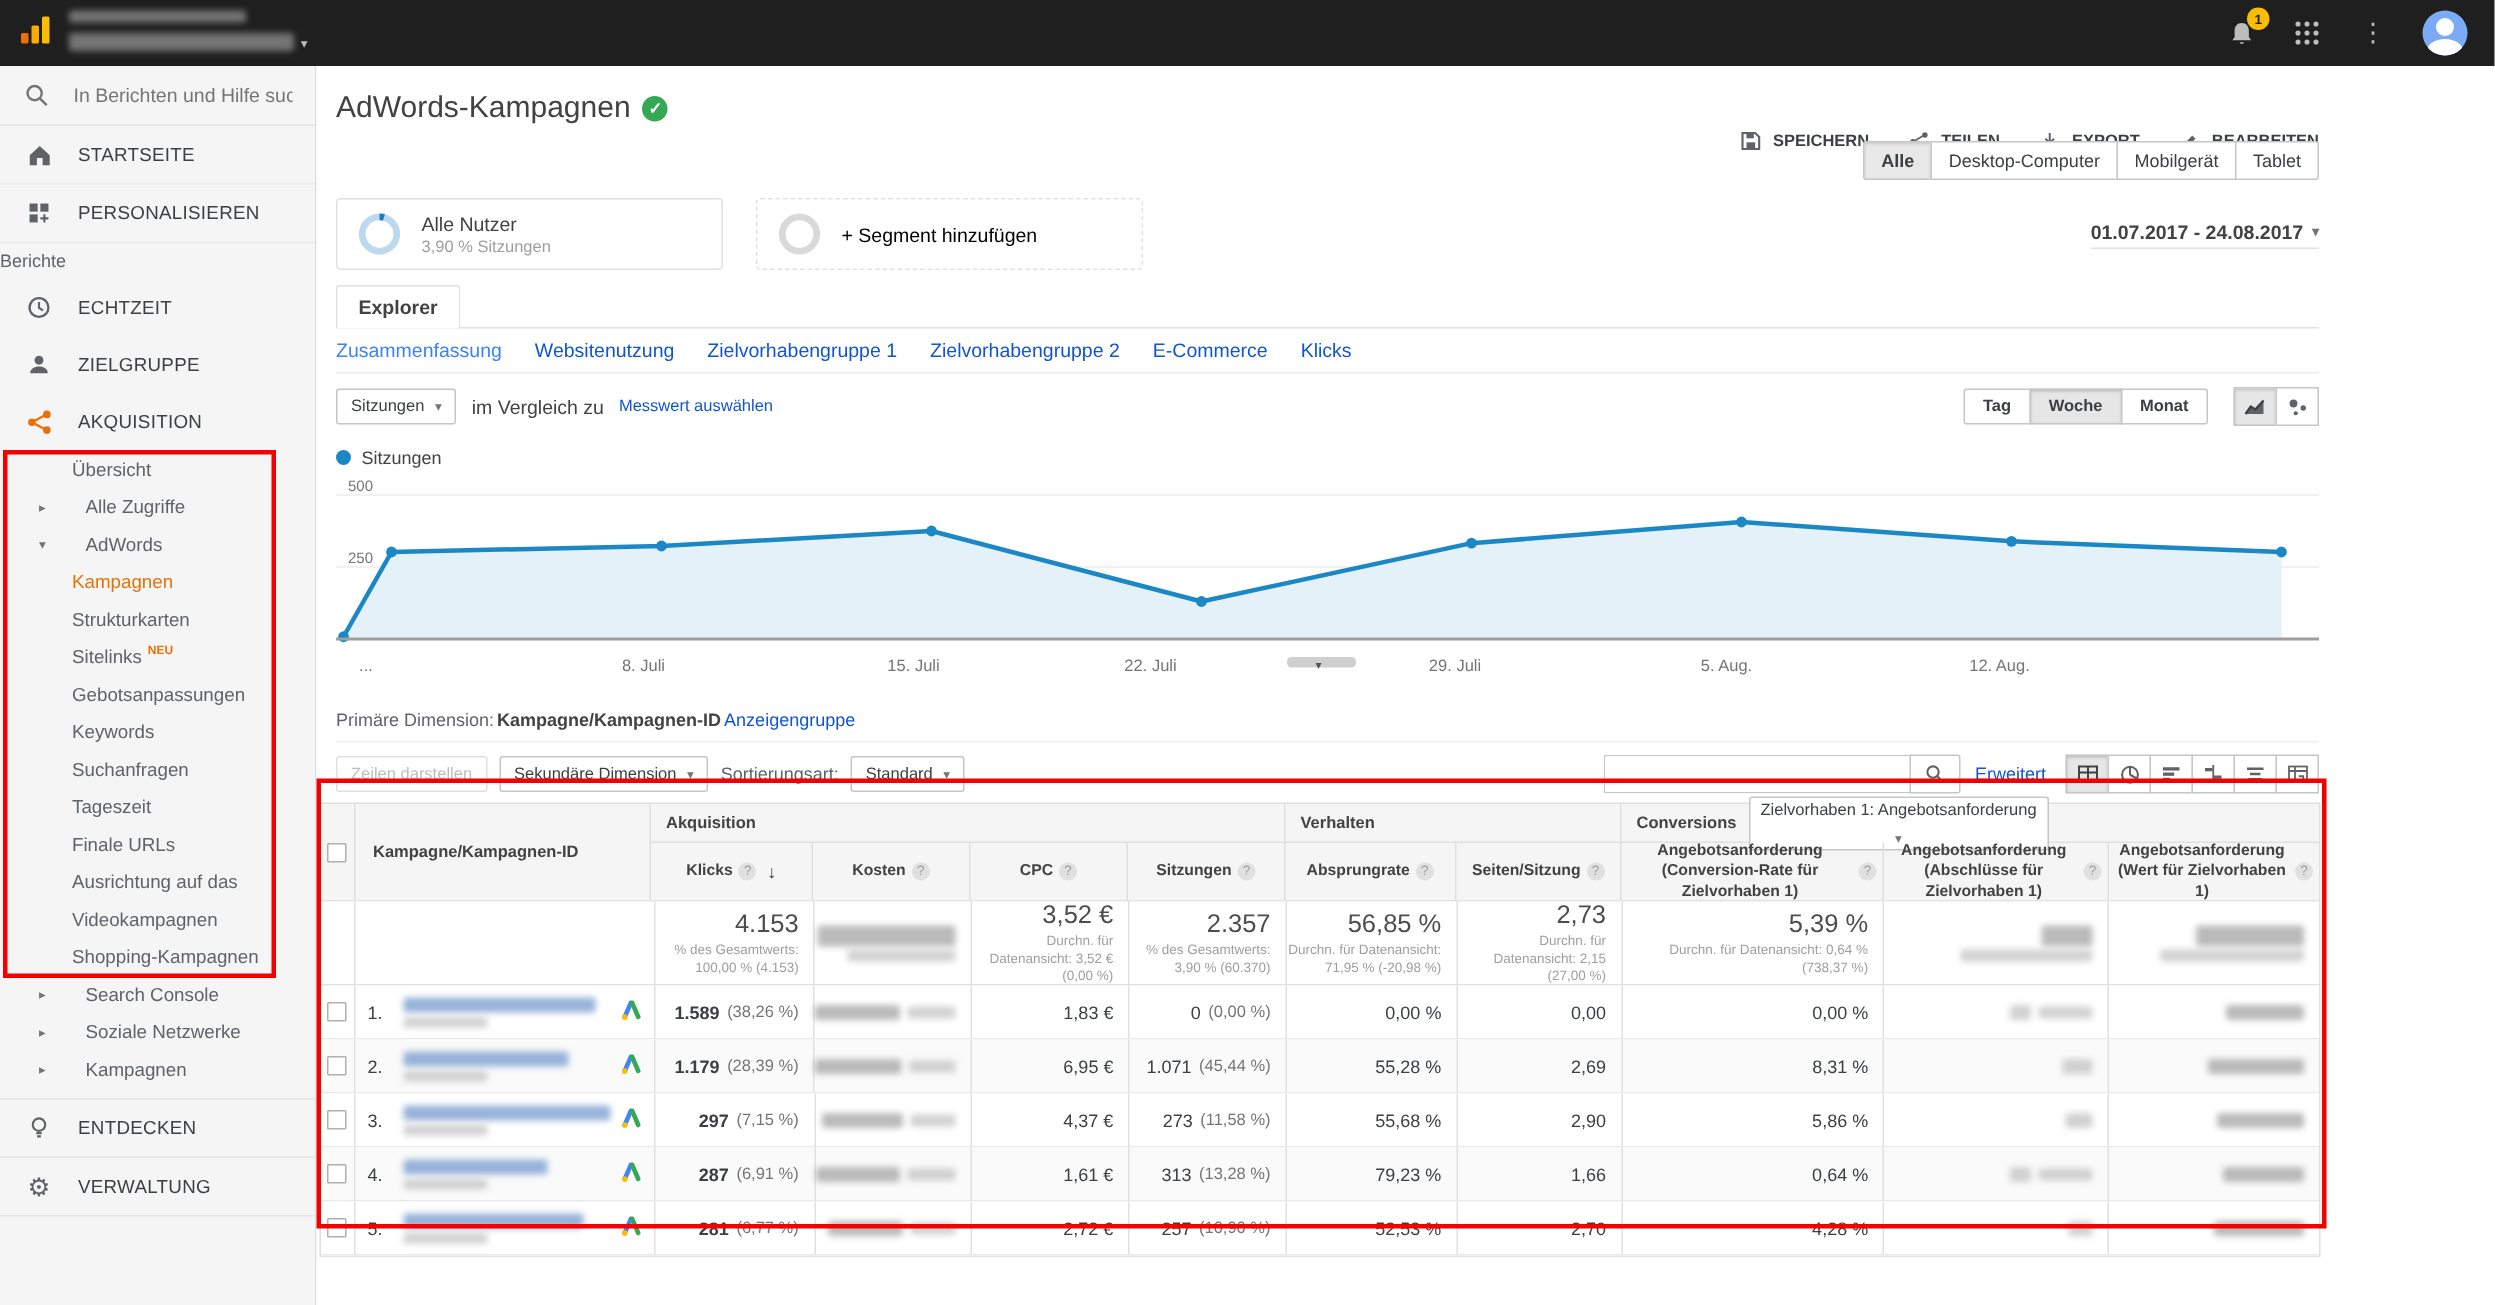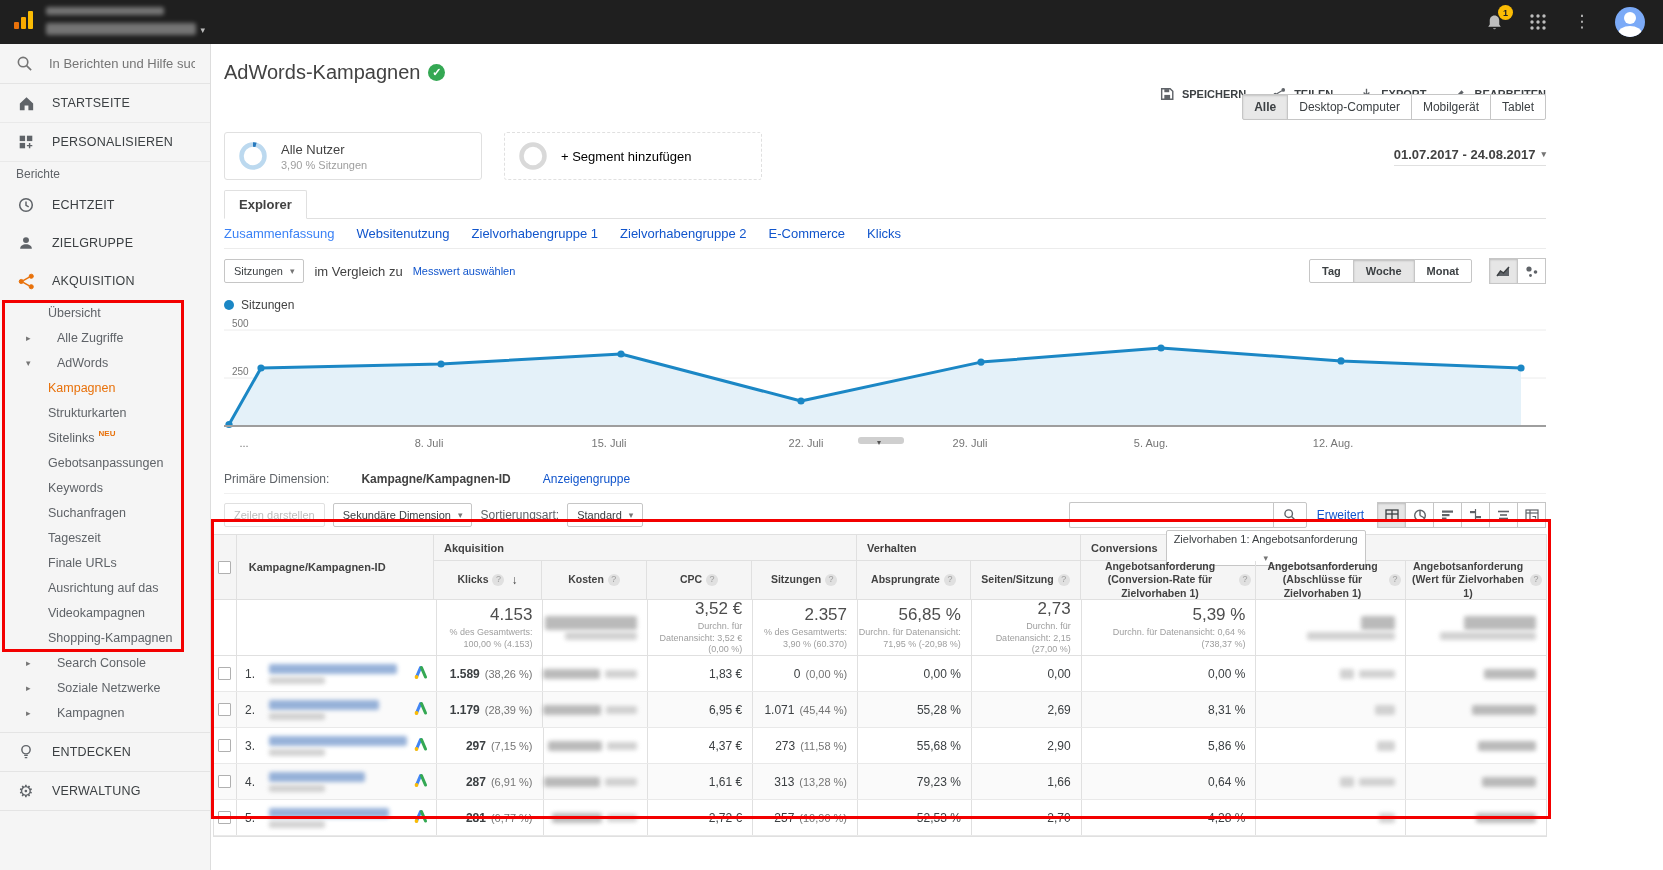--- a/index.html
+++ b/index.html
@@ -26,21 +26,21 @@
   
   .sidebar{position:absolute;left:0;top:44px;width:211px;bottom:0;background:#f5f5f5;
     border-right:1px solid #ddd;font-size:13px;}
   .sb-search{height:40px;display:flex;align-items:center;gap:14px;padding:0 0 0 16px;border-bottom:1px solid #e4e4e4;}
   .sb-search input{border:0;background:transparent;outline:none;font-size:13px;width:150px;
     font-family:"Liberation Sans",sans-serif;color:#5f6368;}
   .sb-item{height:38px;display:flex;align-items:center;gap:16px;padding-left:16px;
     color:#3c4043;font-weight:500;letter-spacing:.2px;cursor:pointer;}
   .sb-item .ic{width:20px;display:flex;justify-content:center;}
   .sb-label{font-size:12.5px;}
-  .sb-sect{height:24px;display:flex;align-items:center;padding-left:16px;color:#5f6368;font-size:12px;}
+  .sb-sect{height:24px;display:flex;align-items:center;color:#5f6368;font-size:12px;}
   .sb-sub{height:25px;display:flex;align-items:center;padding-left:48px;color:#5f6368;
     font-size:12.5px;cursor:pointer;position:relative;}
   .sb-sub.arrowed{padding-left:57px;}
   .sb-sub .tri{position:absolute;left:26px;font-size:9px;color:#757575;}
   .sb-sub.active{color:#e8710a;}
   .neu{color:#e8710a;font-size:8px;font-weight:bold;margin-left:4px;position:relative;top:-4px;}
   .sb-div{border-top:1px solid #e4e4e4;margin-top:7px;}
   
   .main{position:absolute;left:211px;top:44px;right:0;bottom:0;background:#fff;}
   .pad{margin-left:13px;width:1322px;}
@@ -89,21 +89,21 @@
   .dot{width:10px;height:10px;border-radius:50%;background:#1b87c5;}
   .chart-wrap{position:relative;margin-top:6px;}
   .chart-wrap svg text{font-size:10px;fill:#757575;font-family:"Liberation Sans",sans-serif;}
   .grid{stroke:#ececec;stroke-width:1;}
   .axis{stroke:#9e9e9e;stroke-width:2;}
   .xlabels{position:relative;height:20px;font-size:11px;color:#757575;}
   .xlabels span{position:absolute;top:3px;transform:translateX(-50%);}
   .chart-scroll{position:absolute;left:634px;top:1px;width:46px;height:7px;background:#cfcfcf;
     border-radius:3px;display:flex;align-items:center;justify-content:center;cursor:pointer;}
   .chart-scroll .caret{font-size:8px;color:#555;line-height:5px;}
-  .dim-row{display:flex;align-items:center;gap:32px;font-size:12px;margin-top:16px;height:24px;
+  .dim-row{display:flex;align-items:center;gap:2px;font-size:12px;margin-top:16px;height:24px;
     border-bottom:1px solid #f0f0f0;padding-bottom:6px;color:#5f6368;}
   .dim-primary{font-weight:bold;color:#424242;cursor:pointer;}
   .dim-link{color:#15c;cursor:pointer;}
   .tools-row{display:flex;align-items:center;margin-top:8px;gap:8px;}
   .btn.disabled{color:#bdbdbd;border-color:#e0e0e0;cursor:default;}
   .tools-right{margin-left:auto;display:flex;align-items:center;gap:10px;}
   .search-combo{display:flex;}
   .search-combo input{width:205px;height:26px;border:1px solid #c6c6c6;border-right:0;
     border-radius:2px 0 0 2px;outline:none;padding:0 6px;font-family:"Liberation Sans",sans-serif;}
   .search-combo .icon-btn{height:26px;width:34px;border-radius:0 2px 2px 0;}
@@ -482,21 +482,21 @@
           <circle cx="937" cy="30.0" r="3.6" fill="#1b87c5"></circle>
           <circle cx="1117" cy="42.9" r="3.6" fill="#1b87c5"></circle>
           <circle cx="1297" cy="50.0" r="3.6" fill="#1b87c5"></circle>
         </g>
       <line class="axis" x1="0" y1="108" x2="1322" y2="108"></line>
     </svg>
     <div class="xlabels">
       <span style="left:20px">...</span>
       <span style="left:205px">8. Juli</span>
       <span style="left:385px">15. Juli</span>
-      <span style="left:582px">22. Juli</span>
+      <span style="left:543px">22. Juli</span>
       <span style="left:746px">29. Juli</span>
       <span style="left:927px">5. Aug.</span>
       <span style="left:1109px">12. Aug.</span>
       <span class="chart-scroll" style="transform:none">
           <span class="caret">▾</span>
         </span>
     </div>
   </div>
 
   <div class="pad dim-row">

